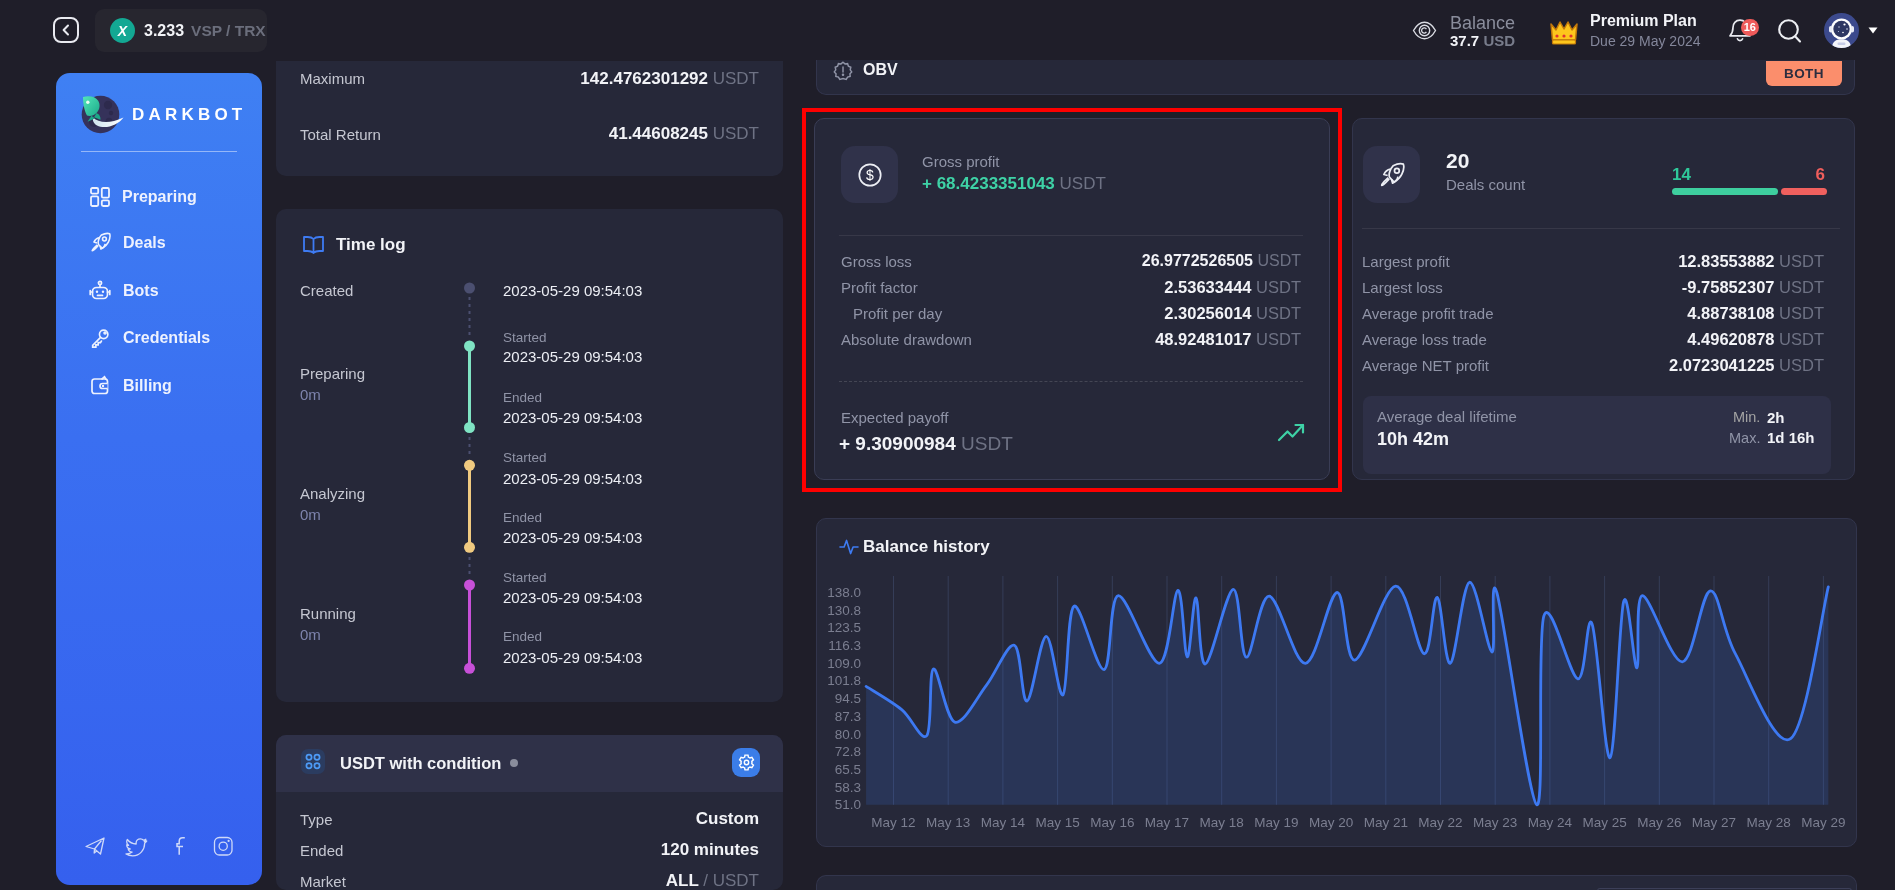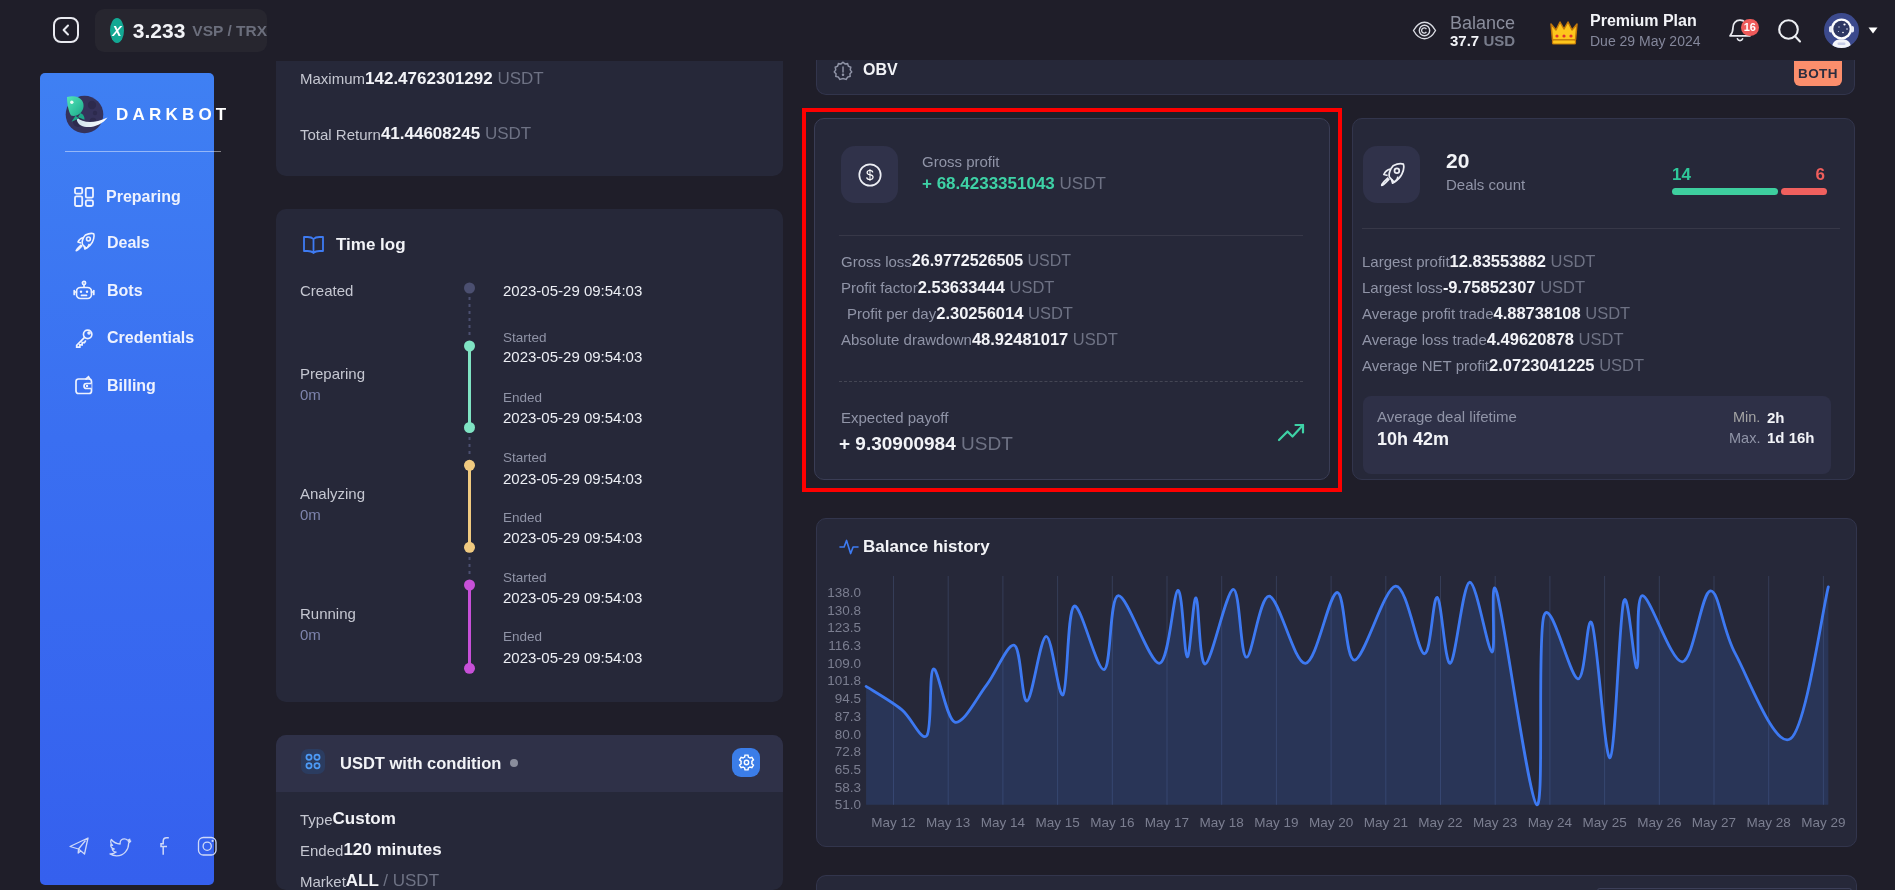--- a/index.html
+++ b/index.html
@@ -1,32 +1,32 @@
 <!DOCTYPE html>
 <html><head><meta charset="utf-8"><style>
 *{margin:0;padding:0;box-sizing:border-box}
 html,body{width:1895px;height:890px;overflow:hidden;background:#1f1e29;font-family:"Liberation Sans",sans-serif;color:#f2f3f7;position:relative}
 .abs{position:absolute}
 .card{position:absolute;background:#262839;border-radius:10px}
 .lbl{color:#9094a7;font-size:15px}
 .lt{color:#c5c7d1;font-size:15px}
 .suf{color:#6e7284;font-weight:400}
 .val{font-weight:700;color:#f2f3f7;font-size:17px}
-.row{position:absolute;left:0;right:0;display:flex;align-items:center}
+.row{position:absolute;left:0;right:0;display:flex;justify-content:space-between;align-items:center}
 </style></head><body>
 
 <div class="abs" style="left:0;top:0;width:1895px;height:60px;background:#1f1e29"></div>
 <div class="abs" style="left:53px;top:17px;width:26px;height:26px;border:2px solid #e9eaf0;border-radius:8px;display:flex;align-items:center;justify-content:center">
 <svg width="10" height="12" viewBox="0 0 10 12">
       <path d="M7 1.5 L2.6 6 L7 10.5" stroke="#e9eaf0" stroke-width="2" fill="none" stroke-linecap="round" stroke-linejoin="round"></path>
     </svg>
   </div>
 <div class="abs" style="left:95px;top:9px;width:172px;height:43px;background:#27262f;border-radius:9px;display:flex;align-items:center">
 <div style="width:25px;height:25px;border-radius:50%;background:#13a893;margin-left:15px;display:flex;align-items:center;justify-content:center;color:#fff;font-weight:700;font-size:14px;font-style:italic">X</div>
-<span style="font-weight:700;font-size:21px;margin-left:9px;white-space:nowrap">3.233</span>
+<span style="font-weight:700;font-size:16px;margin-left:9px;white-space:nowrap">3.233</span>
 <span style="font-weight:700;font-size:15.5px;color:#6b6e7c;margin-left:7px;white-space:nowrap">VSP / TRX</span>
 </div>
 
 <svg class="abs" style="left:1412px;top:21px" width="25" height="19" viewBox="0 0 25 19">
 <path d="M1.5 9.5 C5 3.2 8.5 1.2 12.5 1.2 C16.5 1.2 20 3.2 23.5 9.5 C20 15.8 16.5 17.8 12.5 17.8 C8.5 17.8 5 15.8 1.5 9.5 Z" fill="none" stroke="#d9dbe2" stroke-width="1.4"></path>
 <circle cx="12.5" cy="9.5" r="5.2" fill="none" stroke="#d9dbe2" stroke-width="1.4"></circle>
 <path d="M14.4 8.1 a2.6 2.6 0 1 0 0 2.8" fill="none" stroke="#d9dbe2" stroke-width="1.3"></path>
 </svg>
 <div class="abs" style="left:1450px;top:13px;font-size:18px;color:#8a8d9c">Balance</div>
 <div class="abs" style="left:1450px;top:32px;font-size:15px;font-weight:700">37.7 <span style="color:#787c8b">USD</span></div>
@@ -63,21 +63,21 @@
       <circle cx="14.5" cy="18.5" r="0.6" fill="#b9c1e4"></circle>
 <rect x="5" y="13" width="3.4" height="6.4" rx="1.7" fill="#e9ecf6"></rect>
       <rect x="26.6" y="13" width="3.4" height="6.4" rx="1.7" fill="#e9ecf6"></rect>
 <path d="M8 35 C8 28.5 12 26.2 17.5 26.2 C23 26.2 27 28.5 27 35 Z" fill="#f4f5fa"></path>
 <rect x="13.5" y="29.5" width="8" height="2.4" rx="1.2" fill="#c6cce6"></rect>
 </svg></div>
 <svg class="abs" style="left:1868px;top:27px" width="10" height="7" viewBox="0 0 10 7">
     <path d="M0.5 0.5 L5 6.5 L9.5 0.5 Z" fill="#fff"></path>
   </svg>
 
-<div class="abs" style="left:40px;top:73px;width:174px;height:812px;border-radius:5px;background:linear-gradient(180deg,#3f80f3 0%,#3a6ff1 45%,#3560ee 100%)">
+<div class="abs" style="left:56px;top:73px;width:206px;height:812px;border-radius:14px;background:linear-gradient(180deg,#3f80f3 0%,#3a6ff1 45%,#3560ee 100%)">
   <svg class="abs" style="left:24px;top:21px" width="44" height="42" viewBox="0 0 44 42">
     <defs>
       <linearGradient id="rk" x1="0" y1="0" x2="1" y2="1">
           <stop offset="0" stop-color="#52e6b8"></stop>
           <stop offset="1" stop-color="#1ca98a"></stop>
         </linearGradient>
       <linearGradient id="sw" x1="0" y1="0" x2="1" y2="0">
           <stop offset="0" stop-color="#cfe3ee"></stop>
           <stop offset="1" stop-color="#ffffff"></stop>
         </linearGradient>
@@ -250,41 +250,41 @@
     </div>
 </div>
 
 <div class="card" style="left:816px;top:60px;width:1039px;height:35px;border-radius:0 0 10px 10px;border:1px solid #32354c;border-top:none">
   <svg class="abs" style="left:15px;top:0px" width="22" height="22" viewBox="0 0 24 24" fill="none" stroke="#9094a7" stroke-width="1.6">
       <path d="M12 2.5 L14.2 4.3 L17 4 L17.9 6.7 L20.5 7.9 L19.9 10.7 L21.5 13 L19.6 15.1 L19.8 18 L17 18.7 L15.5 21.2 L12 20.3 L8.5 21.2 L7 18.7 L4.2 18 L4.4 15.1 L2.5 13 L4.1 10.7 L3.5 7.9 L6.1 6.7 L7 4 L9.8 4.3 Z"></path>
       <path d="M12 7.5 L12 13" stroke-linecap="round"></path>
       <circle cx="12" cy="16" r="0.6" fill="#9094a7"></circle>
     </svg>
   <div class="abs" style="left:46px;top:1px;font-size:16px;font-weight:700">OBV</div>
-  <div class="abs" style="right:12px;top:1px;width:48px;height:25px;background:#fb8e6c;border-radius:0 0 6px 6px;display:flex;align-items:center;justify-content:center;font-size:13.5px;font-weight:700;color:#2b2d3f;letter-spacing:0.4px">BOTH</div>
+  <div class="abs" style="right:12px;top:1px;width:76px;height:25px;background:#fb8e6c;border-radius:0 0 6px 6px;display:flex;align-items:center;justify-content:center;font-size:13.5px;font-weight:700;color:#2b2d3f;letter-spacing:0.4px">BOTH</div>
 </div>
 
 <div class="card" style="left:814px;top:118px;width:516px;height:362px;border:1px solid #3a3d55">
   <div class="abs" style="left:26px;top:27px;width:57px;height:57px;border-radius:14px;background:#30324a"></div>
   <svg class="abs" style="left:43px;top:44px" width="24" height="24" viewBox="0 0 24 24">
       <circle cx="12" cy="12" r="10.7" fill="none" stroke="#eceef4" stroke-width="1.7"></circle>
       <text x="12" y="17" font-size="14" text-anchor="middle" fill="#ffffff" font-family="Liberation Sans, sans-serif" font-weight="400">$</text>
     </svg>
   <div class="abs" style="left:107px;top:34px"><span class="lbl">Gross profit</span></div>
   <div class="abs" style="left:107px;top:55px;font-size:17px;font-weight:700;color:#3ed2a6">+ 68.4233351043 <span style="color:#6e7284;font-weight:400">USDT</span></div>
   <div class="abs" style="left:24px;top:116px;right:26px;height:1px;background:rgba(255,255,255,0.08)"></div>
   <div class="row" style="top:133px;left:26px;right:28px">
       <span class="lbl">Gross loss</span>
       <span class="val" style="font-size:16px">26.9772526505 <span class="suf">USDT</span></span>
     </div>
   <div class="row" style="top:159px;left:26px;right:28px">
       <span class="lbl">Profit factor</span>
       <span class="val" style="font-size:16.5px">2.53633444 <span class="suf">USDT</span></span>
     </div>
-  <div class="row" style="top:185px;left:32px;right:28px">
+  <div class="row" style="top:185px;left:38px;right:28px">
       <span class="lbl">Profit per day</span>
       <span class="val" style="font-size:16.5px">2.30256014 <span class="suf">USDT</span></span>
     </div>
   <div class="row" style="top:211px;left:26px;right:28px">
       <span class="lbl">Absolute drawdown</span>
       <span class="val" style="font-size:16.5px">48.92481017 <span class="suf">USDT</span></span>
     </div>
   <div class="abs" style="left:24px;top:262px;right:26px;border-top:1px dashed rgba(255,255,255,0.14)"></div>
   <div class="abs" style="left:26px;top:290px"><span class="lbl">Expected payoff</span></div>
   <div class="abs" style="left:24px;top:314px;font-size:19px;font-weight:700">+ 9.30900984 <span style="color:#6e7284;font-weight:400">USDT</span></div>

